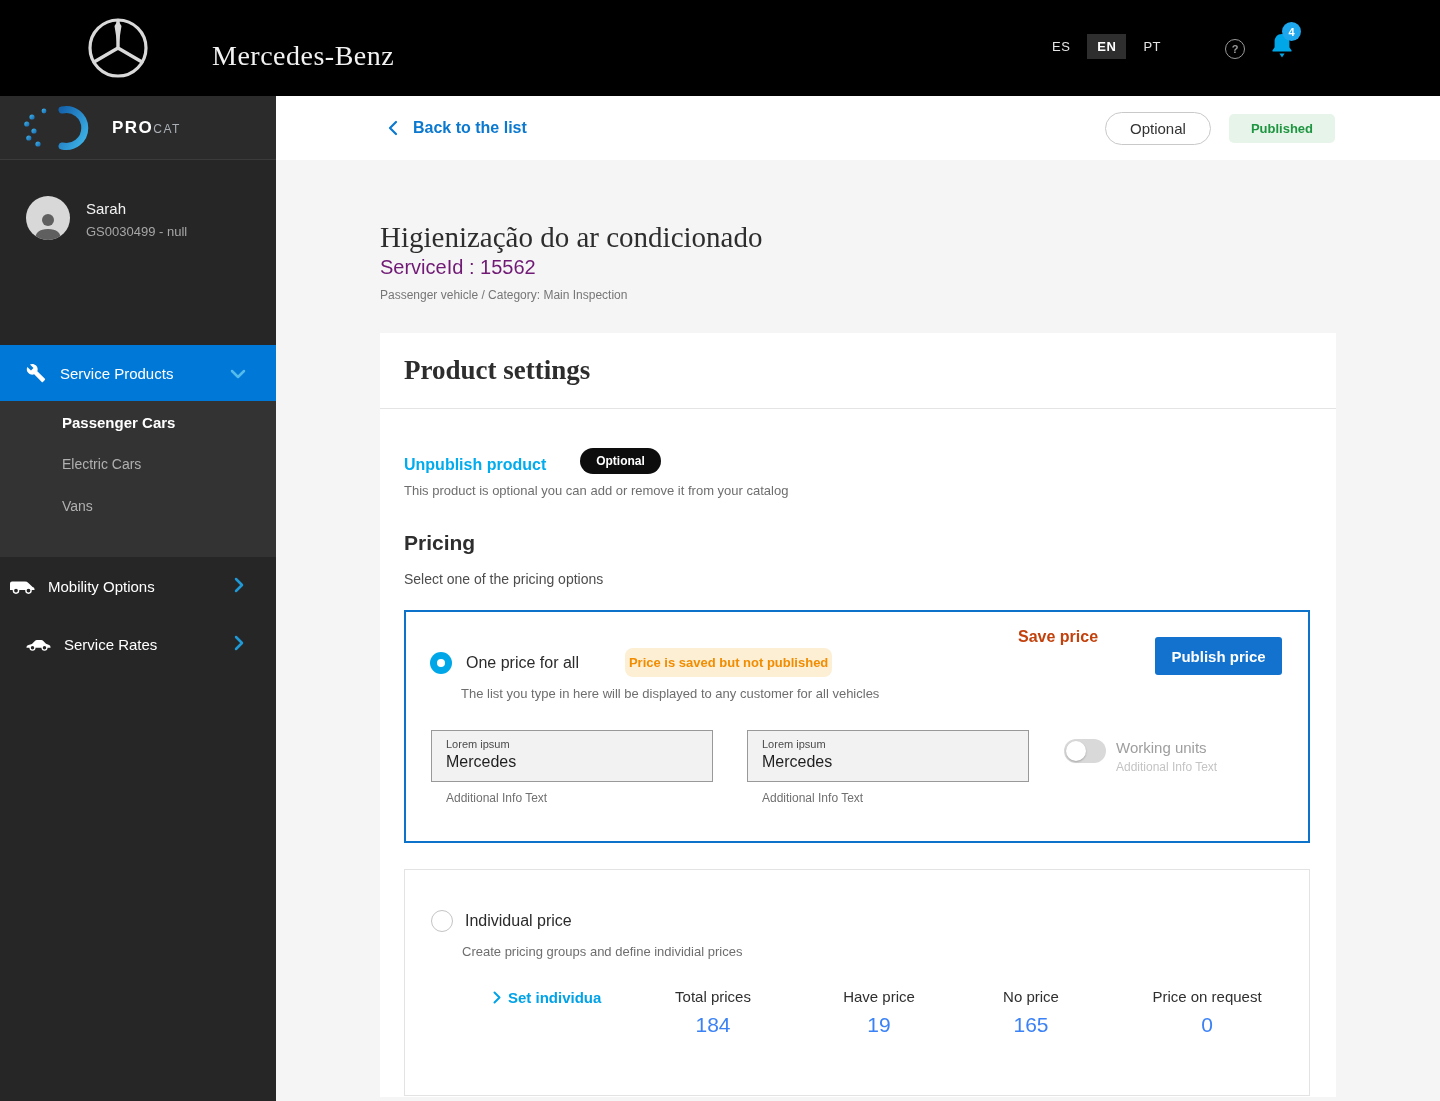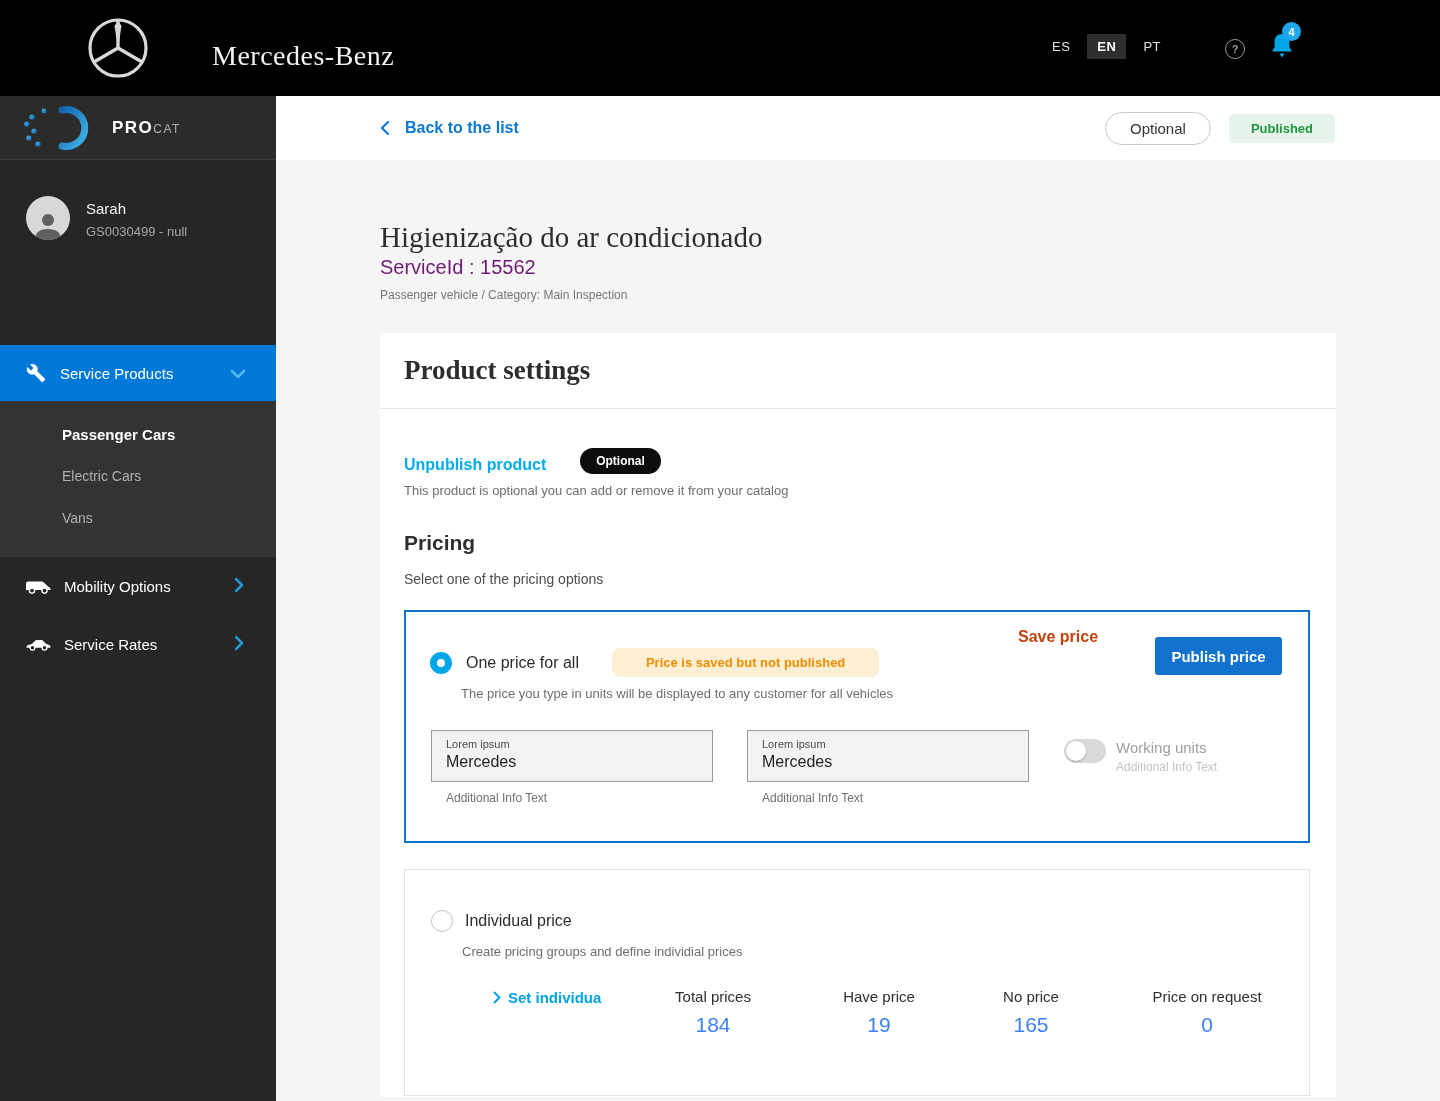--- a/index.html
+++ b/index.html
@@ -32,31 +32,31 @@
   .user{position:absolute;left:26px;top:100px;display:flex;gap:16px;}
   .avatar{width:44px;height:44px;border-radius:50%;background:#d8d8d8;overflow:hidden;
         display:flex;align-items:flex-end;justify-content:center;}
   .uname{color:#f2f2f2;font-size:15px;margin-top:4px;}
   .uid{color:#a6a6a6;font-size:13px;margin-top:7px;}
   .nav-row{position:absolute;left:0;right:0;display:flex;align-items:center;color:#fff;
         font-size:15px;cursor:pointer;box-sizing:border-box;}
   .nav-service{top:249px;height:56px;background:#0078D7;padding-left:26px;}
   .nav-service .lbl{margin-left:14px;}
   .chev-abs{position:absolute;right:30px;}
-  .submenu{position:absolute;left:0;right:0;top:305px;height:156px;background:#333333;padding-top:12px;box-sizing:border-box;}
+  .submenu{position:absolute;left:0;right:0;top:305px;height:156px;background:#333333;box-sizing:border-box;}
   .sub-item{height:42px;display:flex;align-items:center;padding-left:62px;font-size:14px;color:#b0b0b0;cursor:pointer;}
   .sub-item.active{color:#fff;font-weight:bold;font-size:15px;}
-  .nav-mobility{top:461px;height:58px;padding-left:24px;}
+  .nav-mobility{top:461px;height:58px;padding-left:8px;}
   .nav-rates{top:519px;height:58px;padding-left:24px;}
   .nav-mobility .lbl,.nav-rates .lbl{margin-left:12px;}
   .chev-r{position:absolute;right:32px;}
 
   
   .actionbar{position:absolute;left:276px;top:96px;width:1164px;height:64px;background:#fff;
-        display:flex;align-items:center;box-sizing:border-box;}
+        display:flex;align-items:center;box-sizing:border-box;padding-left:8px;}
   .back{margin-left:104px;display:flex;align-items:center;gap:15px;color:#0B79D0;
         font-weight:bold;font-size:16px;cursor:pointer;}
   .bar-right{margin-left:auto;margin-right:105px;display:flex;align-items:center;gap:18px;}
   .optional-btn{background:#fff;border:1px solid #c9c9c9;border-radius:17px;padding:7px 24px;
         font-size:15px;color:#333;cursor:pointer;font-family:inherit;}
   .published{background:#E7F4E9;color:#1E9641;font-weight:bold;font-size:13px;
         padding:7px 22px;border-radius:5px;}
 
   
   .page-head{position:absolute;left:380px;top:218px;}
@@ -79,22 +79,22 @@
 
   
   .onebox{position:absolute;left:24px;top:201px;width:906px;height:233px;border:2px solid #0D72CA;
         box-sizing:border-box;background:#fff;}
   .radio-on{width:22px;height:22px;border-radius:50%;background:#00A7E8;position:relative;flex:none;cursor:pointer;}
   .radio-on::after{content:"";position:absolute;left:7px;top:7px;width:8px;height:8px;border-radius:50%;background:#fff;}
   .radio-off{width:22px;height:22px;border-radius:50%;background:#fff;border:1px solid #c4c4c4;
         box-sizing:border-box;flex:none;cursor:pointer;}
   .one-row{position:absolute;left:24px;top:36px;display:flex;align-items:center;}
   .one-label{font-size:16px;color:#2b2b2b;margin-left:14px;}
-  .warn-badge{background:#FCEFD3;color:#F28C00;font-size:13px;font-weight:bold;padding:7px 34px;
-        border-radius:8px;margin-left:33px;}
+  .warn-badge{background:#FCEFD3;color:#F28C00;font-size:13px;font-weight:bold;padding:7px 4px;
+        border-radius:8px;margin-left:46px;}
   .save-link{position:absolute;left:612px;top:16px;color:#c2410c;font-weight:bold;font-size:16px;cursor:pointer;}
   .publish-btn{position:absolute;right:26px;top:25px;width:127px;height:38px;background:#1372CE;color:#fff;
         font-weight:bold;font-size:15px;border:none;border-radius:3px;display:flex;align-items:center;
         justify-content:center;cursor:pointer;font-family:inherit;}
   .one-desc{position:absolute;left:55px;top:74px;font-size:13px;color:#6e6e6e;}
   .field{position:absolute;top:118px;width:282px;height:52px;background:#f2f2f2;border:1px solid #999;
         box-sizing:border-box;padding:7px 14px;cursor:text;}
   .field .flabel{font-size:11px;color:#4b4b4b;}
   .field .fvalue{font-size:16px;color:#1f1f1f;margin-top:3px;}
   .field1{left:25px;} .field2{left:341px;}
@@ -276,21 +276,21 @@
       <div class="pricing-sub">Select one of the pricing options</div>
 
       <div class="onebox">
         <div class="one-row">
           <div class="radio-on"></div>
           <span class="one-label">One price for all</span>
           <span class="warn-badge">Price is saved but not published</span>
         </div>
         <span class="save-link">Save price</span>
         <button class="publish-btn">Publish price</button>
-        <div class="one-desc">The price you type in units will be displayed to any customer for all vehicles</div>
+        <div class="one-desc">The list you type in here will be displayed to any customer for all vehicles</div>
 
         <div class="field field1">
           <div class="flabel">Lorem ipsum</div>
           <div class="fvalue">Mercedes</div>
         </div>
         <div class="field field2">
           <div class="flabel">Lorem ipsum</div>
           <div class="fvalue">Mercedes</div>
         </div>
         <div class="fhelper fhelper1">Additional Info Text</div>

